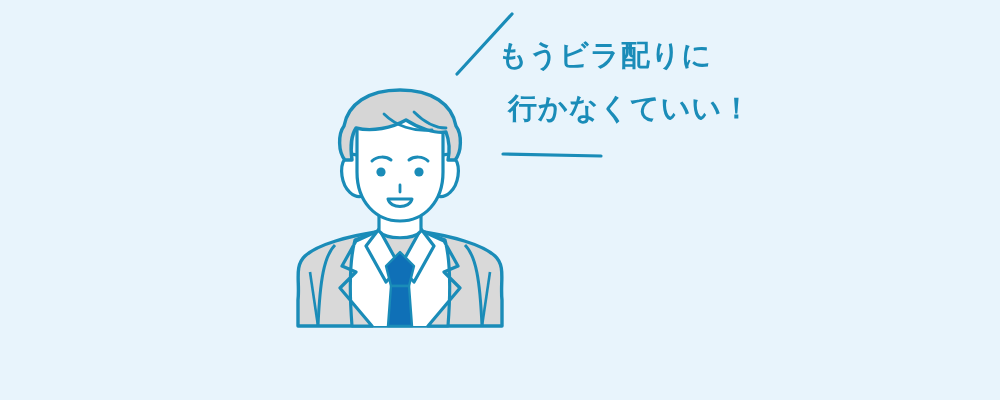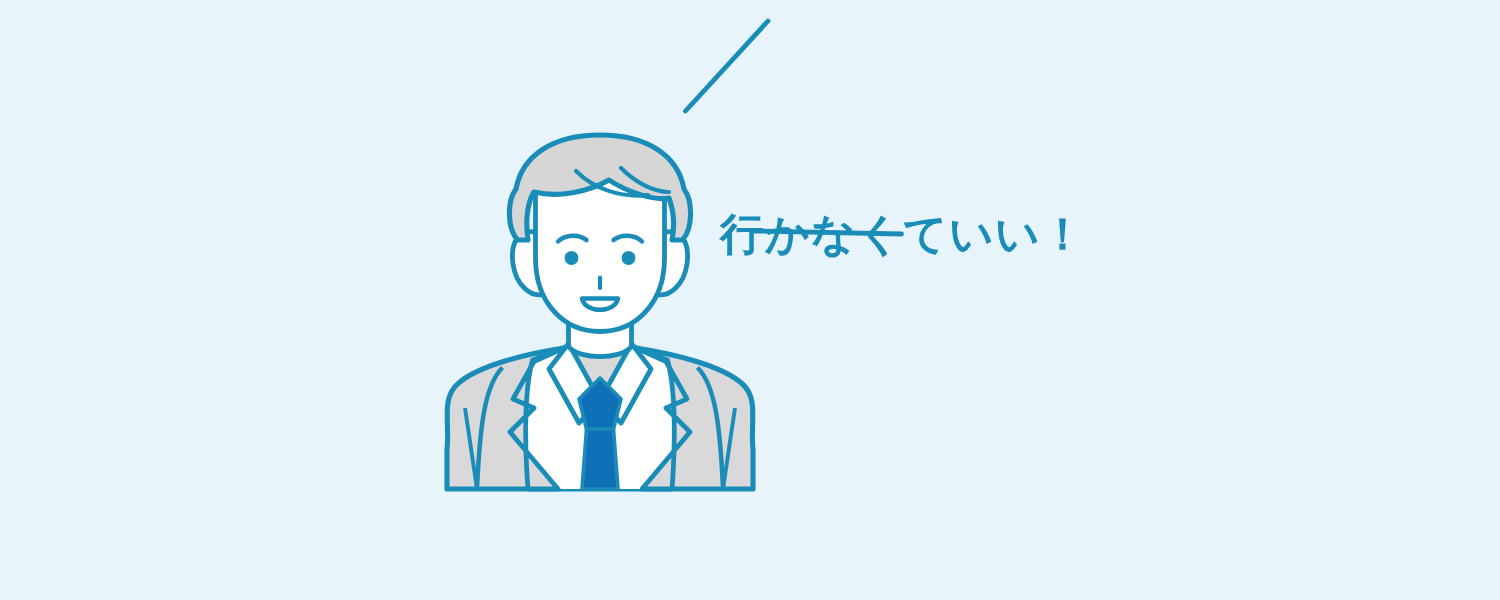--- a/index.html
+++ b/index.html
@@ -35,23 +35,22 @@
     font-size: 29px;
     letter-spacing: 1px;
     white-space: nowrap;
     line-height: 1;
   }
   #speech-line-1 {
     left: 498px;
     top: 41px;
   }
   #speech-line-2 {
-    left: 480px;
+    left: 508px;
     top: 94px;
-    margin-top: 48px;
   }
   #caption-label {
     position: absolute;
     left: 258px;
     top: 339px;
     color: #1a8cb8;
     font-family: "DejaVu Sans", "Liberation Sans", sans-serif;
     font-weight: bold;
     font-size: 38px;
     letter-spacing: 0px;
@@ -189,16 +188,17 @@
       <circle cx="381" cy="172" r="4.6" fill="#1a8cb8"></circle>
       <circle cx="419" cy="172" r="4.6" fill="#1a8cb8"></circle>
 
       <path d="M 400 185 L 400 192" fill="none" stroke="#1a8cb8" stroke-width="2.8" stroke-linecap="round"></path>
 
       <path d="M 388 199 L 412 199 C 410 209, 390 209, 388 199 Z" fill="#ffffff" stroke="#1a8cb8" stroke-width="3" stroke-linejoin="round"></path>
 
     </g>
   </svg>
 
+  <div class="speech-text" id="speech-line-1">もうビラ配りに</div>
   <div class="speech-text" id="speech-line-2">行かなくていい！</div>
 
 
 </div>
 
 </body></html>

